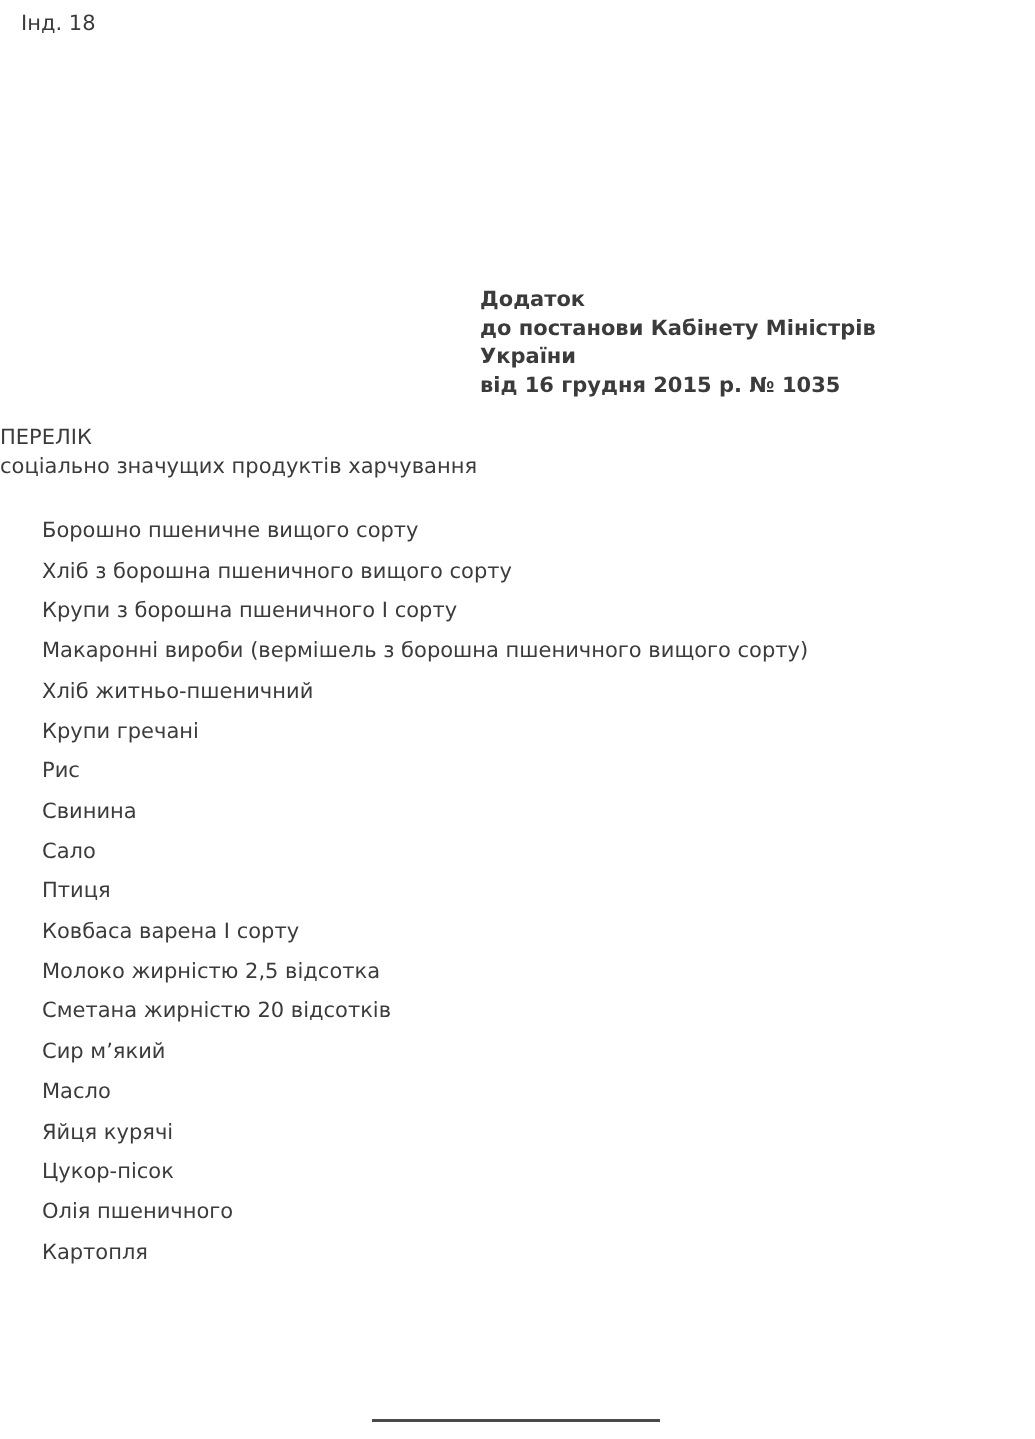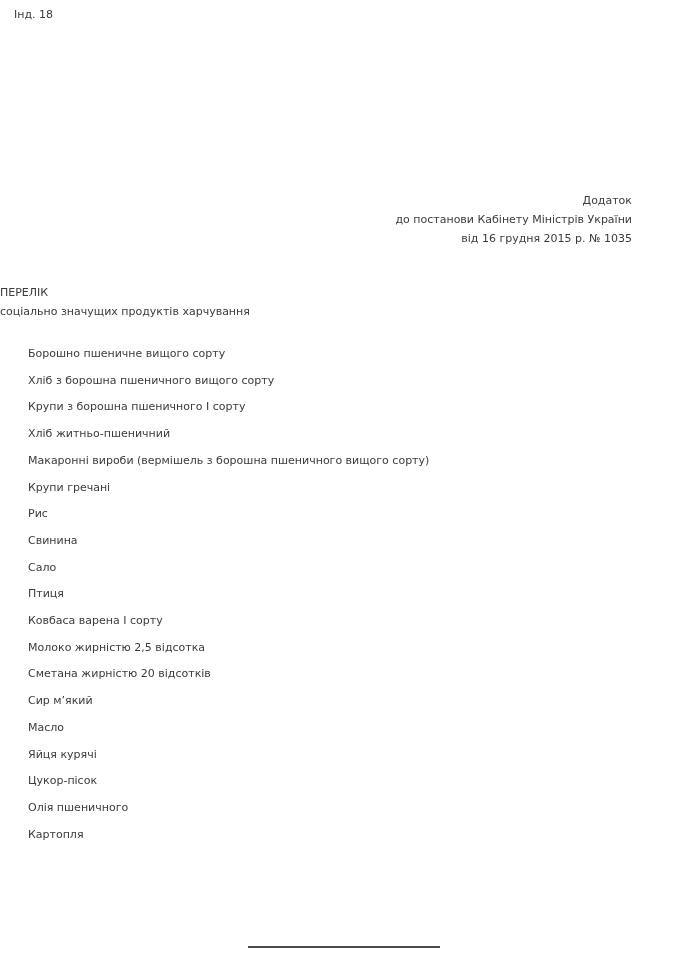--- a/index.html
+++ b/index.html
@@ -7,36 +7,37 @@
     padding: 0;
     background: #ffffff;
   }
   .page {
     position: relative;
     width: 690px;
     height: 959px;
     background: #ffffff;
     font-family: "DejaVu Sans", sans-serif;
     color: #3b3b3b;
-    font-size: 11px;
+    font-size: 14px;
     overflow: hidden;
   }
   .index-label {
     position: absolute;
     top: 8px;
     left: 14px;
     white-space: nowrap;
   }
   .annex-block {
     position: absolute;
     top: 191px;
     left: 320px;
     width: 312px;
-    text-align: right;
+    text-align: left;
     line-height: 19px;
+    font-weight: bold;
   }
   .title-block {
     position: absolute;
     top: 283px;
     left: 0;
     width: 100%;
     text-align: left;
     line-height: 19px;
   }
   .product-list {
@@ -73,22 +74,22 @@
 
   <div class="title-block">
     <div>ПЕРЕЛІК</div>
     <div>соціально значущих продуктів харчування</div>
   </div>
 
   <div class="product-list">
     <div class="item">Борошно пшеничне вищого сорту</div>
     <div class="item">Хліб з борошна пшеничного вищого сорту</div>
     <div class="item">Крупи з борошна пшеничного І сорту</div>
+    <div class="item">Макаронні вироби (вермішель з борошна пшеничного вищого сорту)</div>
     <div class="item">Хліб житньо-пшеничний</div>
-    <div class="item">Макаронні вироби (вермішель з борошна пшеничного вищого сорту)</div>
     <div class="item">Крупи гречані</div>
     <div class="item">Рис</div>
     <div class="item">Свинина</div>
     <div class="item">Сало</div>
     <div class="item">Птиця</div>
     <div class="item">Ковбаса варена І сорту</div>
     <div class="item">Молоко жирністю 2,5 відсотка</div>
     <div class="item">Сметана жирністю 20 відсотків</div>
     <div class="item">Сир м’який</div>
     <div class="item">Масло</div>

